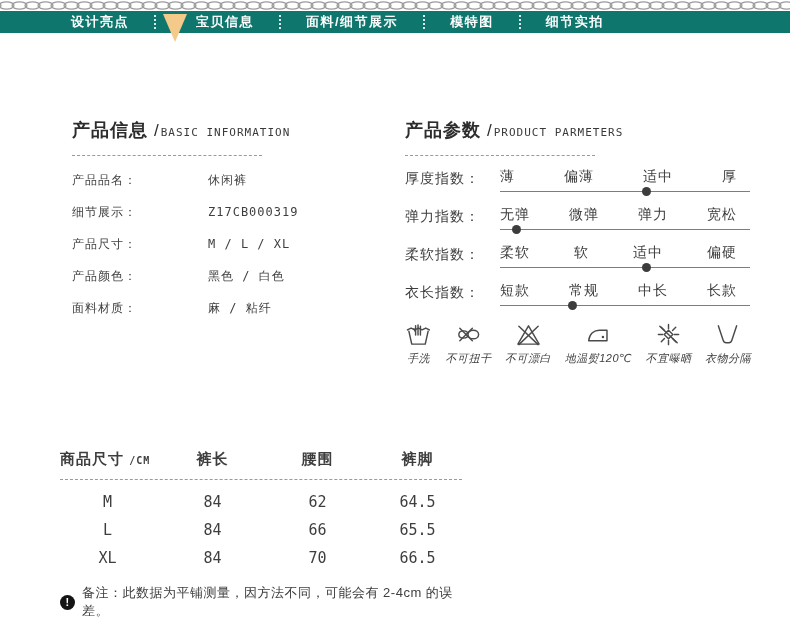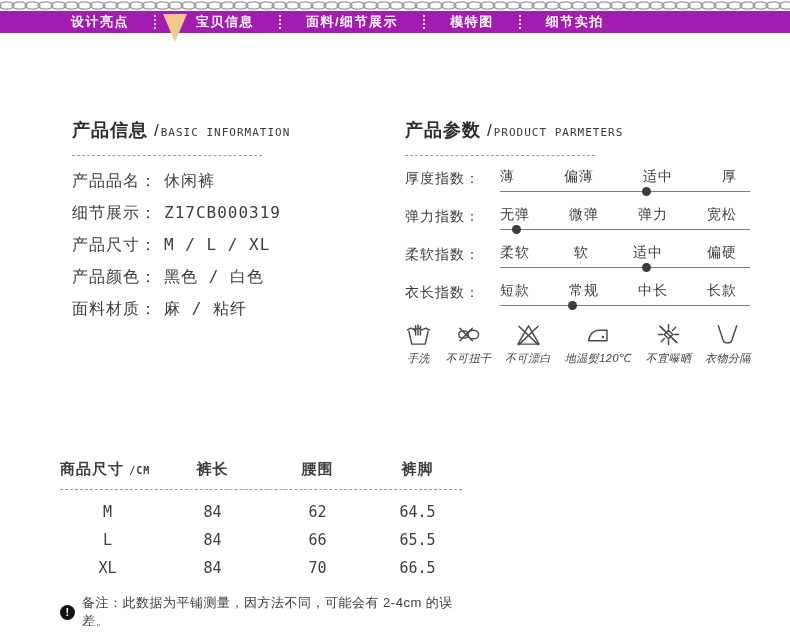--- a/index.html
+++ b/index.html
@@ -30,38 +30,38 @@
   .col{position:absolute;top:118px;}
   .col-left{left:72px;width:335px;}
   .col-right{left:405px;width:350px;}
   .sec-head{display:flex;align-items:baseline;}
   .sec-title-cn{font-size:18px;font-weight:bold;color:#2d2d2d;letter-spacing:1px;}
   .sec-slash{font-size:17px;margin:0 2px 0 6px;color:#2d2d2d;}
   .sec-title-en{font-size:11px;letter-spacing:1px;color:#3a3a3a;font-family:"DejaVu Sans Mono","Liberation Mono",monospace;}
   .sec-dash{width:190px;border-top:1px dashed #9a9a9a;margin-top:13px;}
   
   .info-rows{margin-top:17px;}
-  .info-row{display:flex;font-size:16px;margin-bottom:17px;letter-spacing:1px;line-height:15px;}
+  .info-row{display:flex;font-size:12px;margin-bottom:17px;letter-spacing:1px;line-height:15px;gap:44px;}
   .info-label{width:92px;flex:none;}
   .info-value{font-family:"DejaVu Sans Mono","Liberation Mono",monospace;letter-spacing:1px;}
   
   .idx-rows{margin-top:13px;}
   .index-row{display:flex;margin-bottom:11px;}
   .index-label{width:95px;flex:none;font-size:14px;letter-spacing:1px;padding-top:1px;}
   .index-track{width:250px;}
   .index-options{display:flex;justify-content:space-between;padding-right:13px;font-size:14px;letter-spacing:1px;line-height:15px;}
   .track-line{position:relative;border-top:1px solid #7d7d7d;margin-top:7px;height:4px;}
   .track-dot{position:absolute;top:-5px;width:9px;height:9px;border-radius:50%;background:#3c3c3c;}
   
   .care-row{display:flex;justify-content:space-between;align-items:flex-end;width:346px;margin-top:9px;font-style:italic;}
   .care-item{display:flex;flex-direction:column;align-items:center;}
   .care-item svg{display:block;}
   .care-label{font-size:11px;margin-top:3px;letter-spacing:.5px;white-space:nowrap;color:#3e3e3e;}
   
-  .size-table{position:absolute;left:60px;top:460px;width:412px;}
+  .size-table{position:absolute;left:60px;top:450px;width:412px;}
   .st-grid{display:grid;grid-template-columns:95px 115px 95px 105px;align-items:baseline;}
   .st-first{font-size:15px;font-weight:bold;letter-spacing:1px;white-space:nowrap;}
   .st-unit{font-size:10px;font-family:"DejaVu Sans Mono","Liberation Mono",monospace;}
   .st-col{font-size:15px;font-weight:bold;text-align:center;letter-spacing:1px;}
   .st-dash{border-top:1px dashed #9a9a9a;margin-top:10px;margin-bottom:8px;width:402px;}
   .st-cell{height:28px;line-height:28px;text-align:center;font-size:15px;
     font-family:"DejaVu Sans Mono","Liberation Mono",monospace;}
   .st-note{margin-top:12px;display:flex;align-items:center;font-size:13px;letter-spacing:.5px;}
   .note-icon{width:15px;height:15px;border-radius:50%;background:#141414;color:#fff;font-weight:bold;
     font-size:11px;display:inline-flex;align-items:center;justify-content:center;margin-right:7px;flex:none;}
@@ -73,21 +73,21 @@
   <defs>
     <pattern id="chainpat" width="13" height="11" patternUnits="userSpaceOnUse">
       <ellipse cx="6.5" cy="5.5" rx="7.4" ry="3.6" fill="none" stroke="#9b9b9b" stroke-width="1.4"></ellipse>
       <ellipse cx="-6.5" cy="5.5" rx="7.4" ry="3.6" fill="none" stroke="#9b9b9b" stroke-width="1.4"></ellipse>
       <ellipse cx="19.5" cy="5.5" rx="7.4" ry="3.6" fill="none" stroke="#9b9b9b" stroke-width="1.4"></ellipse>
     </pattern>
   </defs>
   <rect width="790" height="11" fill="url(#chainpat)"></rect>
 </svg>
 
-<div class="navbar" style="background: #a21caf;">
+<div class="navbar" style="background: #0f766e;">
     <div class="nav-item">
       <span>设计亮点</span>
     </div>
     <span class="nav-sep"></span>
     <div class="nav-item active">
       <span class="marker" style="border-top-color: rgb(243, 202, 137);"></span>
       <span>宝贝信息</span>
     </div>
     <span class="nav-sep"></span>
     <div class="nav-item">

